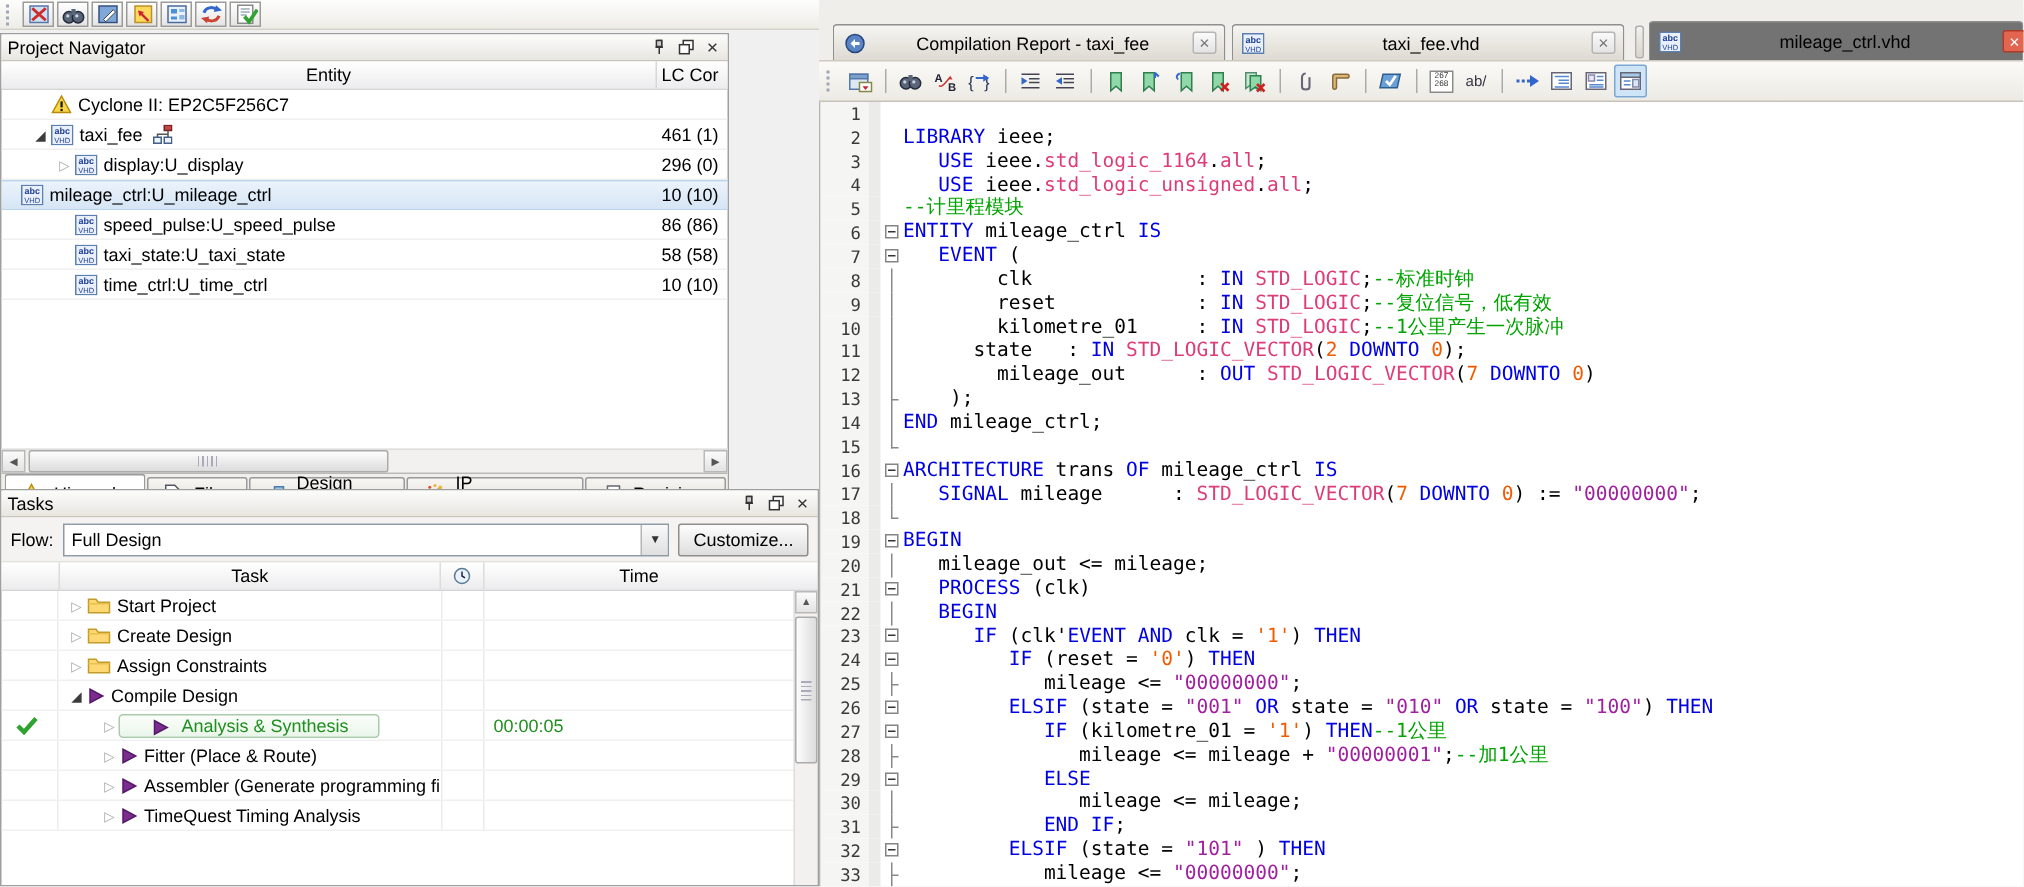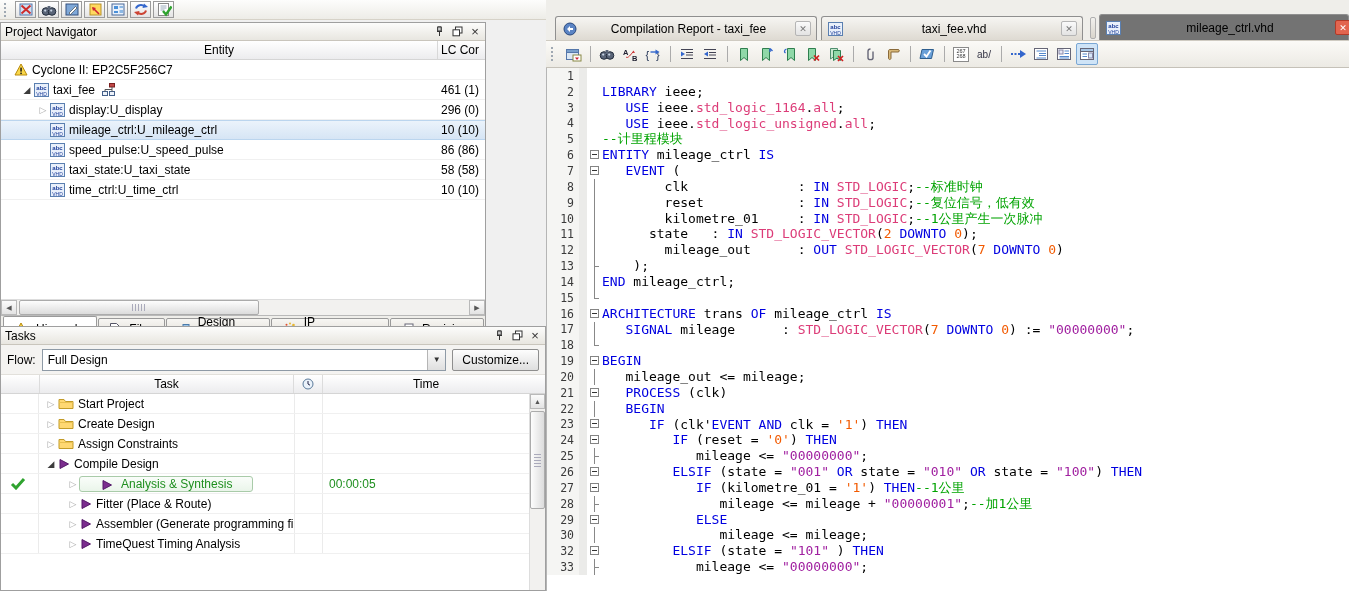--- a/index.html
+++ b/index.html
@@ -190,21 +190,21 @@
         </span>
         <span class="wb" style="font-size: 13px;">×</span>
       </span>
   </div>
   <div class="treehead">
     <span class="th-entity">Entity</span>
     <span class="th-lc">LC Cor</span>
   </div>
   <div class="pnrows" id="pnRows">
       <div class="pnrow">
-        <span class="pn-name" style="padding-left: 0;">
+        <span class="pn-name" style="padding-left: 20px;">
           <span class="arr c"></span>
           <span class="ticon">
             <svg width="14" height="13">
               <polygon points="7,1 13,12 1,12" fill="#F9D74A" stroke="#B8890A"></polygon>
               <rect x="6.3" y="4.6" width="1.5" height="4" fill="#1A1A1A"></rect>
               <rect x="6.3" y="9.6" width="1.5" height="1.5" fill="#1A1A1A"></rect>
             </svg>
           </span>
           <span>Cyclone II: EP2C5F256C7</span>
         </span>
@@ -240,21 +240,21 @@
               <rect x="0.5" y="0.5" width="14" height="13" fill="#E9F0FB" stroke="#5A7FB0"></rect>
               <text x="7.5" y="6.5" font-size="6" text-anchor="middle" fill="#20409A" font-weight="bold">abc</text>
               <text x="7.5" y="12.5" font-size="5" text-anchor="middle" fill="#20409A">VHD</text>
             </svg>
           </span>
           <span>display:U_display</span>
         </span>
         <span class="pn-lc">296 (0)</span>
       </div>
       <div class="pnrow sel">
-        <span class="pn-name" style="padding-left: 36px;">
+        <span class="pn-name" style="">
           <span class="arr c"></span>
           <span class="ticon">
             <svg width="15" height="14">
               <rect x="0.5" y="0.5" width="14" height="13" fill="#E9F0FB" stroke="#5A7FB0"></rect>
               <text x="7.5" y="6.5" font-size="6" text-anchor="middle" fill="#20409A" font-weight="bold">abc</text>
               <text x="7.5" y="12.5" font-size="5" text-anchor="middle" fill="#20409A">VHD</text>
             </svg>
           </span>
           <span>mileage_ctrl:U_mileage_ctrl</span>
         </span>
@@ -908,20 +908,26 @@
         </span>
         <pre class="ct"><span class="p">            </span><span class="k">ELSE</span></pre>
       </div>
       <div class="cl">
         <span class="ln">30</span>
         <span class="chg"></span>
         <span class="fold v"></span>
         <pre class="ct"><span class="p">               mileage &lt;= mileage;</span></pre>
       </div>
       <div class="cl">
+        <span class="ln">31</span>
+        <span class="chg"></span>
+        <span class="fold tick"></span>
+        <pre class="ct"><span class="p">            </span><span class="k">END</span><span class="p"> </span><span class="k">IF</span><span class="p">;</span></pre>
+      </div>
+      <div class="cl">
         <span class="ln">32</span>
         <span class="chg"></span>
         <span class="fold">
           <span class="fbox"></span>
         </span>
         <pre class="ct"><span class="p">         </span><span class="k">ELSIF</span><span class="p"> (state = </span><span class="s">"101"</span><span class="p"> ) </span><span class="k">THEN</span></pre>
       </div>
       <div class="cl">
         <span class="ln">33</span>
         <span class="chg"></span>

